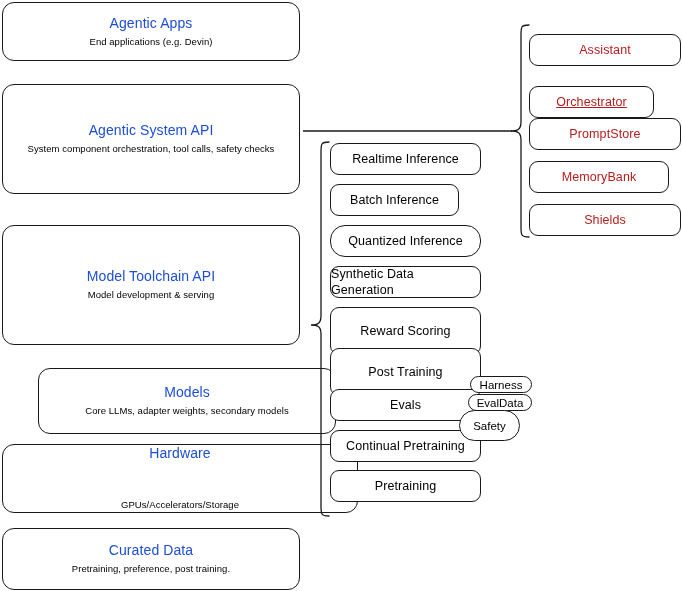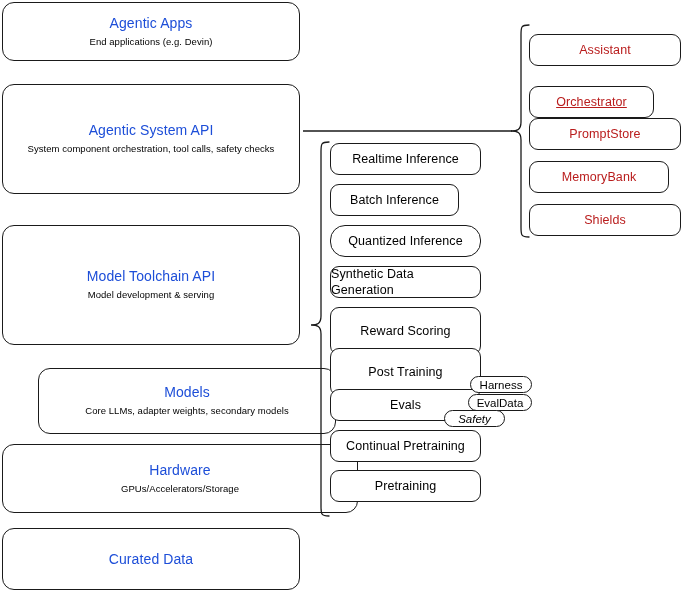--- a/index.html
+++ b/index.html
@@ -130,27 +130,28 @@
   <div class="box" style="left:2px; top:225px; width:298px; height:120px;">
     <div class="layer-title">Model Toolchain API</div>
     <div class="layer-sub">Model development &amp; serving</div>
   </div>
 
   <div class="box" style="left:2px; top:368px; width:298px; height:66px;margin-left:36px;">
     <div class="layer-title">Models</div>
     <div class="layer-sub">Core LLMs, adapter weights, secondary models</div>
   </div>
 
-  <div class="box" style="left:2px; top:444px; width:356px; height:69px;">
+  <div class="box" style="left:2px; top:444px; width:356px; height:69px;justify-content:space-between;">
     <div class="layer-title">Hardware</div>
     <div class="layer-sub">GPUs/Accelerators/Storage</div>
   </div>
 
   <div class="box" style="left:2px; top:528px; width:298px; height:62px;">
     <div class="layer-title">Curated Data</div>
+    <div class="layer-sub">Pretraining, preference, post training.</div>
   </div>
 
   <div class="cap-box" style="left:330px; top:143px; width:151px; height:32px;">Realtime Inference</div>
 
   <div class="cap-box" style="left:330px; top:184px; width:129px; height:32px;">Batch Inference</div>
 
   <div class="cap-box" style="left:330px; top:225px; width:151px; height:32px;border-radius:15px;">Quantized Inference</div>
 
   <div class="cap-box" style="left:330px; top:266px; width:151px; height:32px;">Synthetic Data Generation</div>
 
@@ -161,21 +162,21 @@
   <div class="cap-box" style="left:330px; top:389px; width:151px; height:32px;">Evals</div>
 
   <div class="cap-box" style="left:330px; top:430px; width:151px; height:32px;">Continual Pretraining</div>
 
   <div class="cap-box" style="left:330px; top:470px; width:151px; height:32px;">Pretraining</div>
 
   <div class="pill" style="left:470px; top:376px; width:62px; height:17px;">Harness</div>
 
   <div class="pill" style="left:468px; top:394px; width:64px; height:17px;">EvalData</div>
 
-  <div class="pill" style="left:444px; top:410px; width:61px; height:17px;font-style:italic;">Safety</div>
+  <div class="pill" style="left:459px; top:410px; width:61px; height:31px;">Safety</div>
 
   <div class="comp-box" style="left:529px; top:34px; width:152px; height:32px;">Assistant</div>
 
   <div class="comp-box" style="left:529px; top:86px; width:125px; height:32px;text-decoration:underline;">Orchestrator</div>
 
   <div class="comp-box" style="left:529px; top:118px; width:152px; height:32px;">PromptStore</div>
 
   <div class="comp-box" style="left:529px; top:161px; width:140px; height:32px;">MemoryBank</div>
 
   <div class="comp-box" style="left:529px; top:204px; width:152px; height:32px;">Shields</div>

